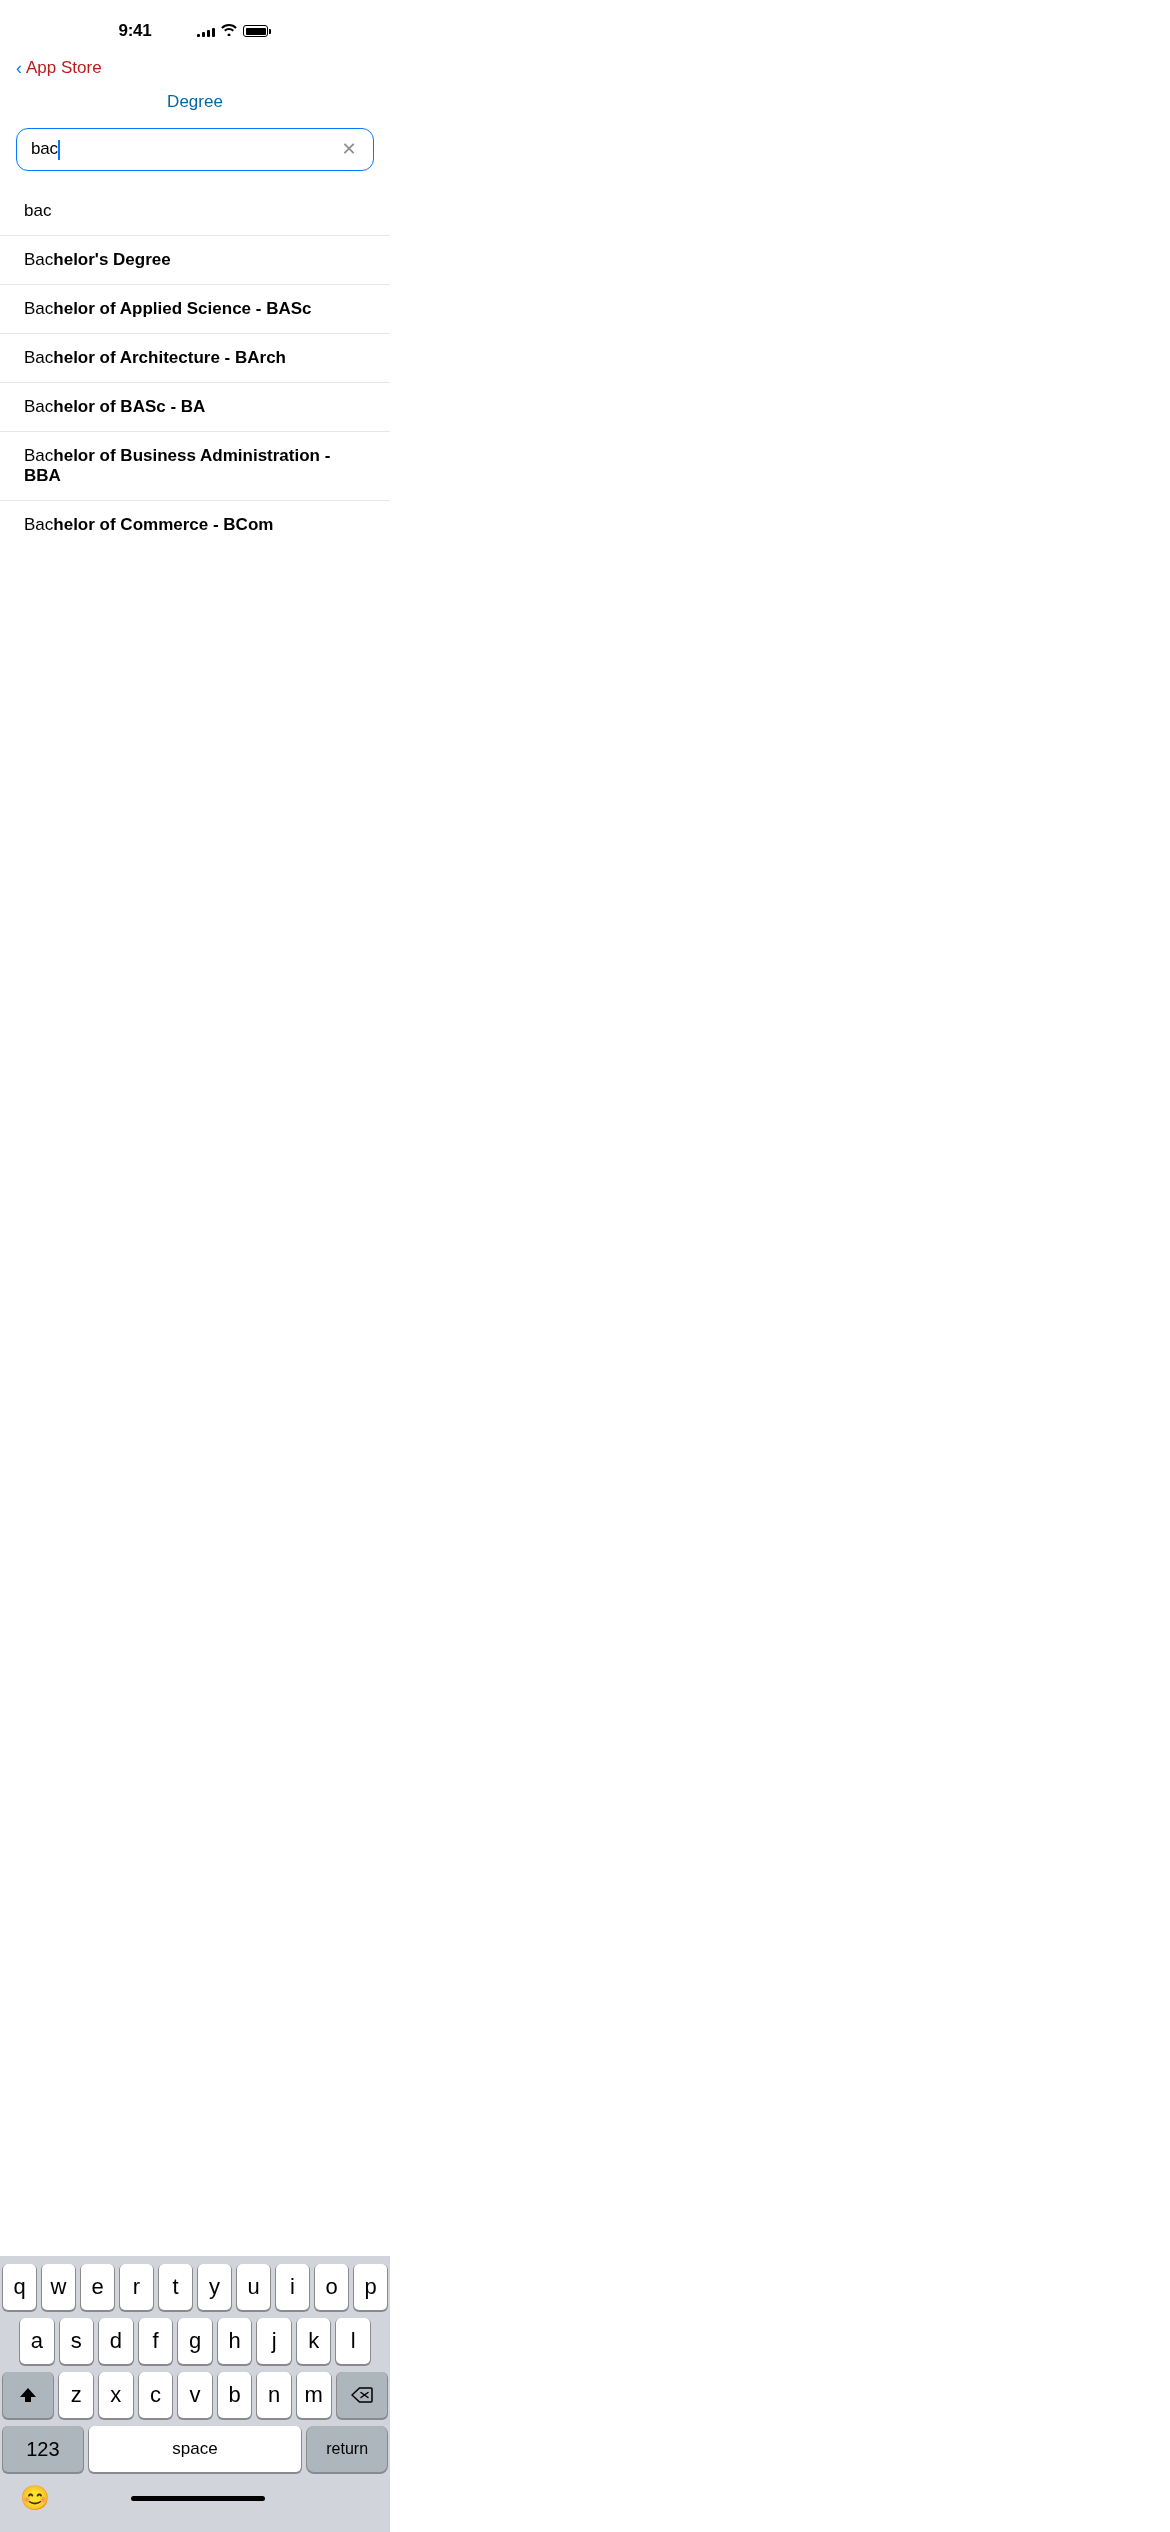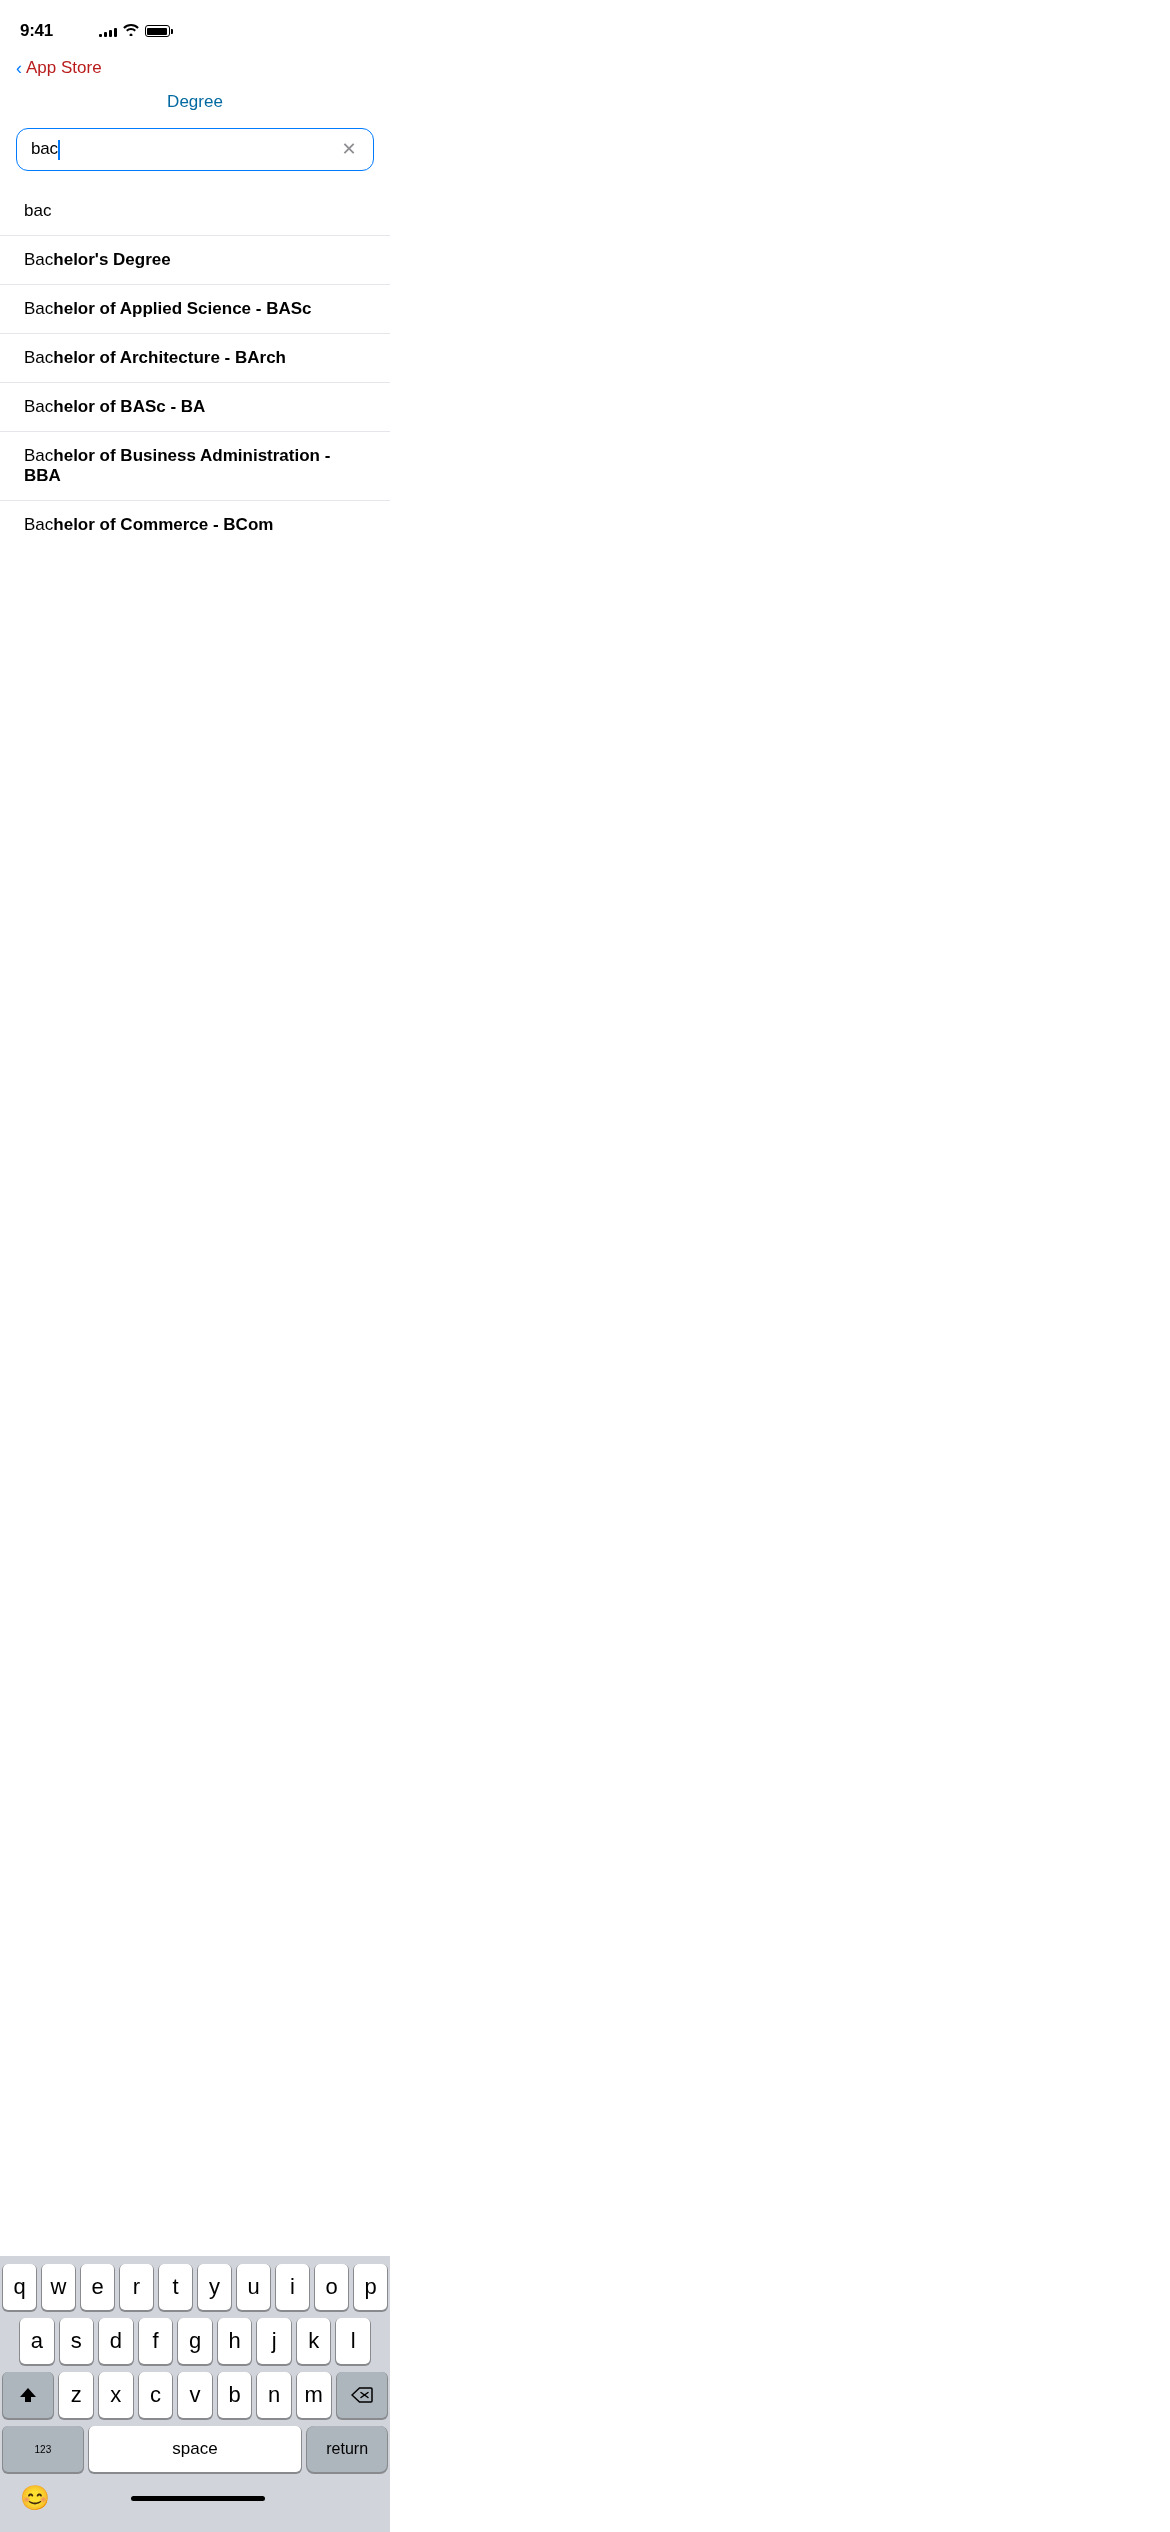--- a/index.html
+++ b/index.html
@@ -9,21 +9,21 @@
       width: 390px;
       min-height: 844px;
       background: #fff;
       font-family: -apple-system, 'SF Pro Text', 'Helvetica Neue', sans-serif;
       overflow-x: hidden;
     }
 
     
     .status-bar {
       display: flex;
-      justify-content: flex-start;
+      justify-content: center;
       align-items: center;
       padding: 14px 20px 0 20px;
       height: 48px;
       gap: 46px;
     }
     .status-time {
       font-size: 17px;
       font-weight: 600;
       letter-spacing: -0.3px;
     }
@@ -363,21 +363,21 @@
     <div class="key special wide">
       <svg width="22" height="16" viewBox="0 0 22 16" fill="none">
         <path d="M8.5 1H20a1 1 0 0 1 1 1v12a1 1 0 0 1-1 1H8.5l-7.5-7 7.5-7z" stroke="#000" stroke-width="1.5" fill="none"></path>
         <line x1="10" y1="5.5" x2="17" y2="10.5" stroke="#000" stroke-width="1.5" stroke-linecap="round"></line>
         <line x1="17" y1="5.5" x2="10" y2="10.5" stroke="#000" stroke-width="1.5" stroke-linecap="round"></line>
       </svg>
     </div>
   </div>
 
   <div class="keyboard-bottom-row">
-    <div class="key special number-key" style="font-size:10px;">123</div>
+    <div class="key special number-key" style="font-size:20px;">123</div>
     <div class="key space-key" style="font-size:17px;">space</div>
     <div class="key special return-key" style="font-size:16px;border-radius:7px;">return</div>
   </div>
 
   <div class="emoji-row">
     <div class="emoji-btn">😊</div>
     <div class="home-indicator"></div>
     <div style="width:24px"></div>
   </div>
 </div>

